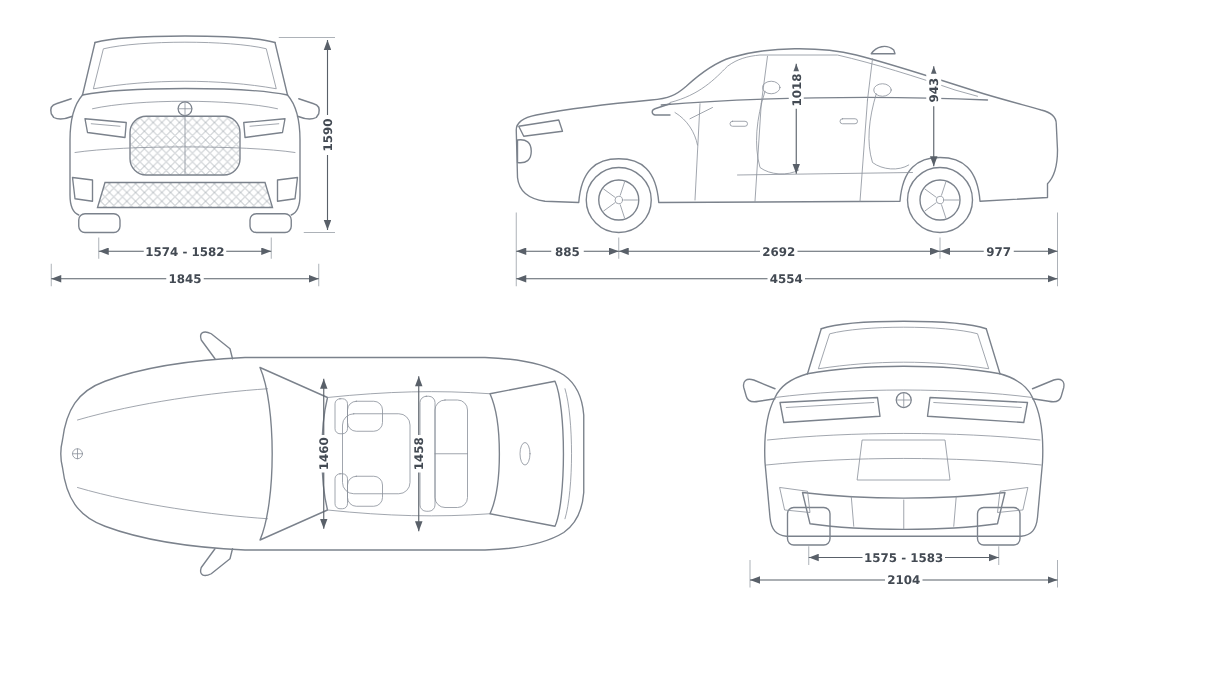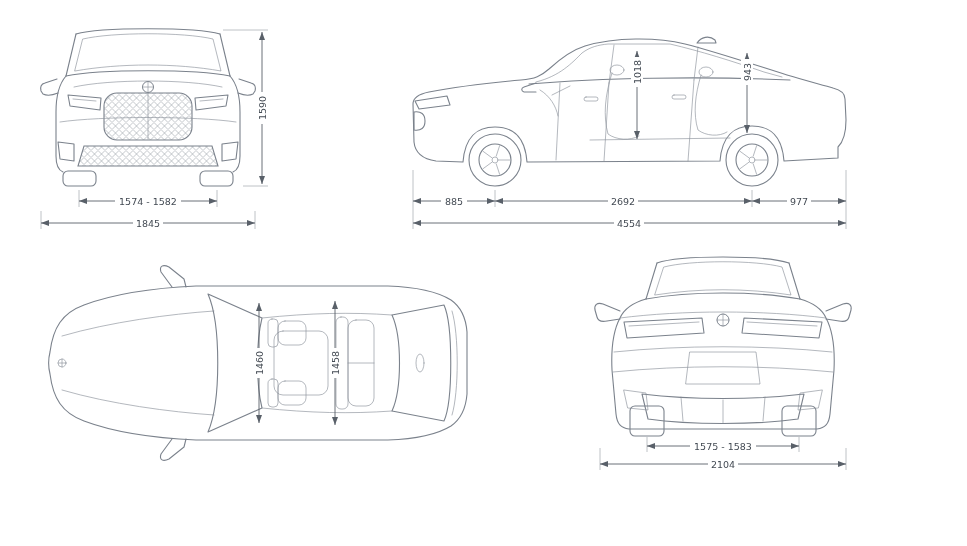--- a/index.html
+++ b/index.html
@@ -1,17 +1,17 @@
 <!DOCTYPE html>
 <html><head>
 <meta charset="utf-8">
 <style>
   html,body{margin:0;padding:0;background:#fff;}
   .stage{position:relative;width:967px;height:546px;background:#ffffff;overflow:hidden;
-         font-family:"DejaVu Sans","Liberation Sans",sans-serif;}
+         font-family:"DejaVu Sans","Liberation Sans",sans-serif;font-weight:bold;}
   svg{display:block;}
   .car{fill:none;stroke:#7b828c;stroke-width:1.1;stroke-linecap:round;stroke-linejoin:round;}
   .thin{fill:none;stroke:#8b919b;stroke-width:.65;stroke-linecap:round;stroke-linejoin:round;}
   .dim{fill:none;stroke:#596069;stroke-width:.9;}
   .ext{fill:none;stroke:#9aa0a8;stroke-width:.65;}
   .bg{fill:#ffffff;}
   text{font-family:"DejaVu Sans","Liberation Sans",sans-serif;font-size:9.5px;fill:#434a53;text-anchor:middle;}
 </style>
 </head>
 <body>

